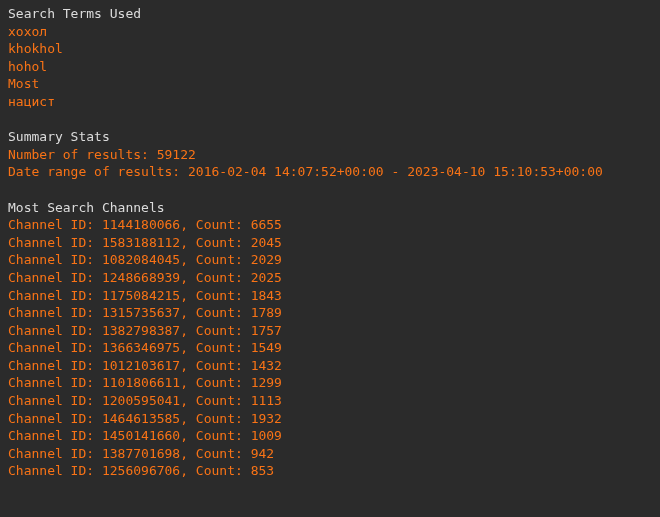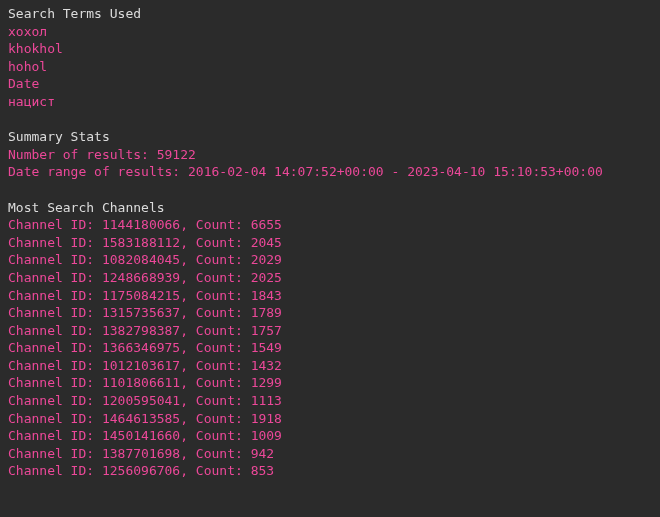--- a/index.html
+++ b/index.html
@@ -22,39 +22,39 @@
     box-sizing: border-box;
     padding: 5px 0 0 8px;
     overflow: hidden;
   }
   .line {
     font-size: 13px;
     line-height: 17.6px;
     height: 17.6px;
     white-space: pre;
     letter-spacing: 0px;
-    color: #ec4899;
+    color: #f97316;
   }
   .line.blank {
     color: transparent;
   }
   .section-heading {
     color: #dcdcdc;
   }
 </style>
 </head>
 <body>
 
 <div class="terminal">
 
   <div class="line section-heading">Search Terms Used</div>
   <div class="line">хохол</div>
   <div class="line">khokhol</div>
   <div class="line">hohol</div>
-  <div class="line">Date</div>
+  <div class="line">Most</div>
   <div class="line">нацист</div>
 
   <div class="line blank">&nbsp;</div>
 
   <div class="line section-heading">Summary Stats</div>
   <div class="line">Number of results: 59122</div>
   <div class="line">Date range of results: 2016-02-04 14:07:52+00:00 - 2023-04-10 15:10:53+00:00</div>
 
   <div class="line blank">&nbsp;</div>
 
@@ -63,18 +63,18 @@
   <div class="line">Channel ID: 1583188112, Count: 2045</div>
   <div class="line">Channel ID: 1082084045, Count: 2029</div>
   <div class="line">Channel ID: 1248668939, Count: 2025</div>
   <div class="line">Channel ID: 1175084215, Count: 1843</div>
   <div class="line">Channel ID: 1315735637, Count: 1789</div>
   <div class="line">Channel ID: 1382798387, Count: 1757</div>
   <div class="line">Channel ID: 1366346975, Count: 1549</div>
   <div class="line">Channel ID: 1012103617, Count: 1432</div>
   <div class="line">Channel ID: 1101806611, Count: 1299</div>
   <div class="line">Channel ID: 1200595041, Count: 1113</div>
-  <div class="line">Channel ID: 1464613585, Count: 1918</div>
+  <div class="line">Channel ID: 1464613585, Count: 1932</div>
   <div class="line">Channel ID: 1450141660, Count: 1009</div>
   <div class="line">Channel ID: 1387701698, Count: 942</div>
   <div class="line">Channel ID: 1256096706, Count: 853</div>
 
 </div>
 
 </body></html>

